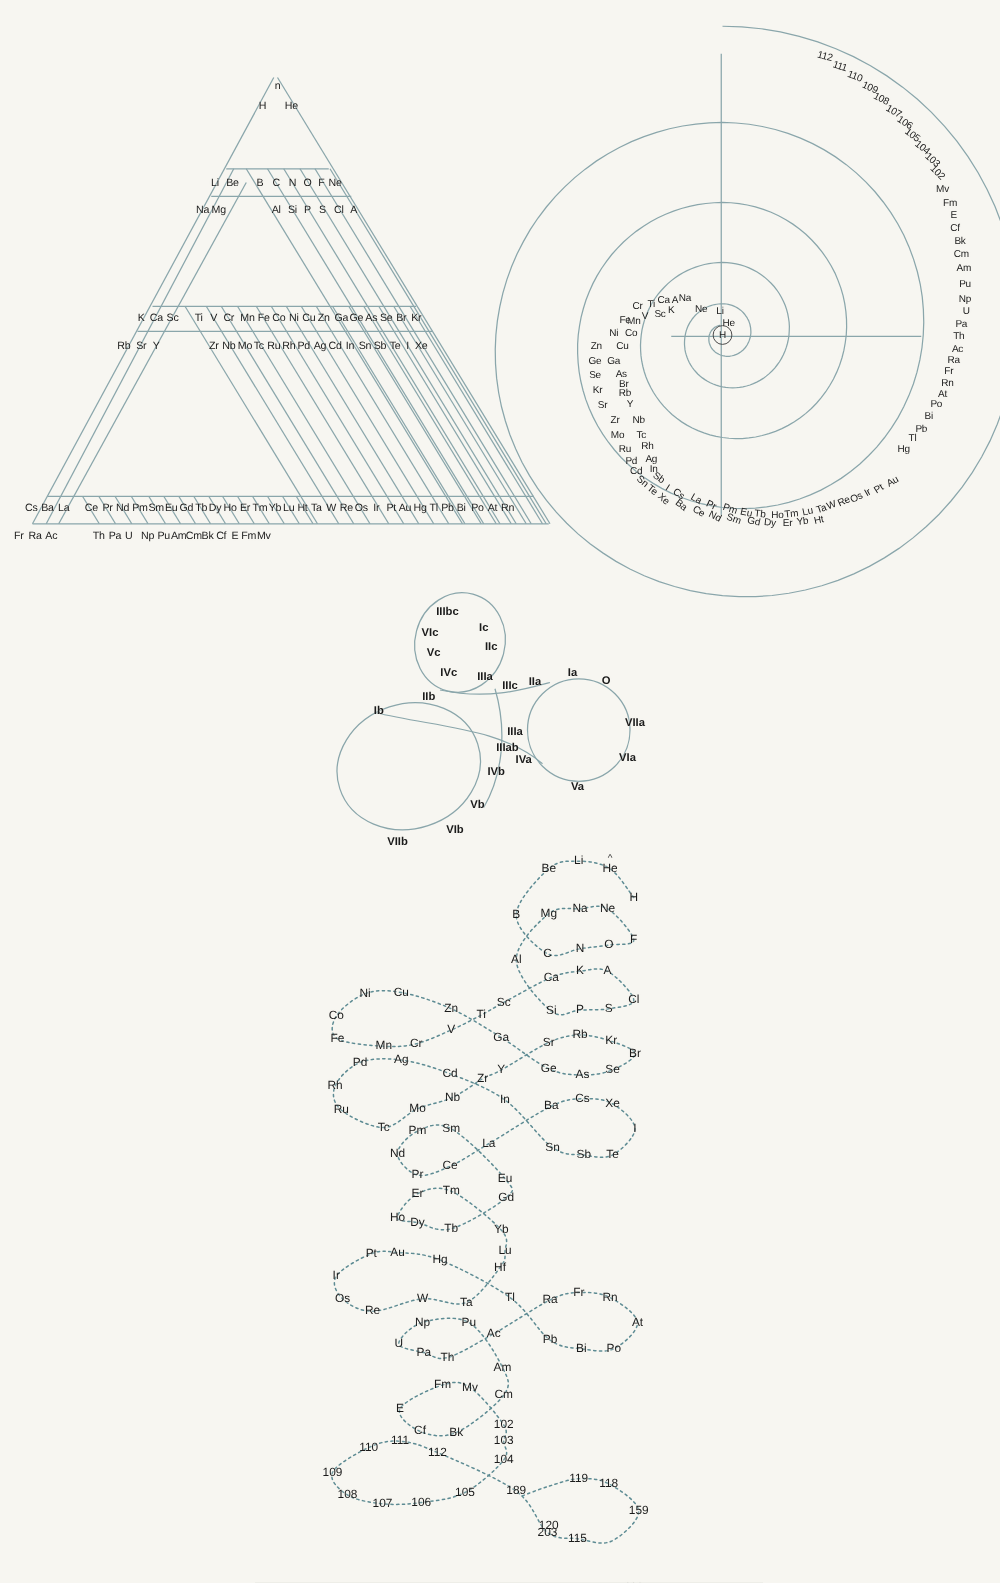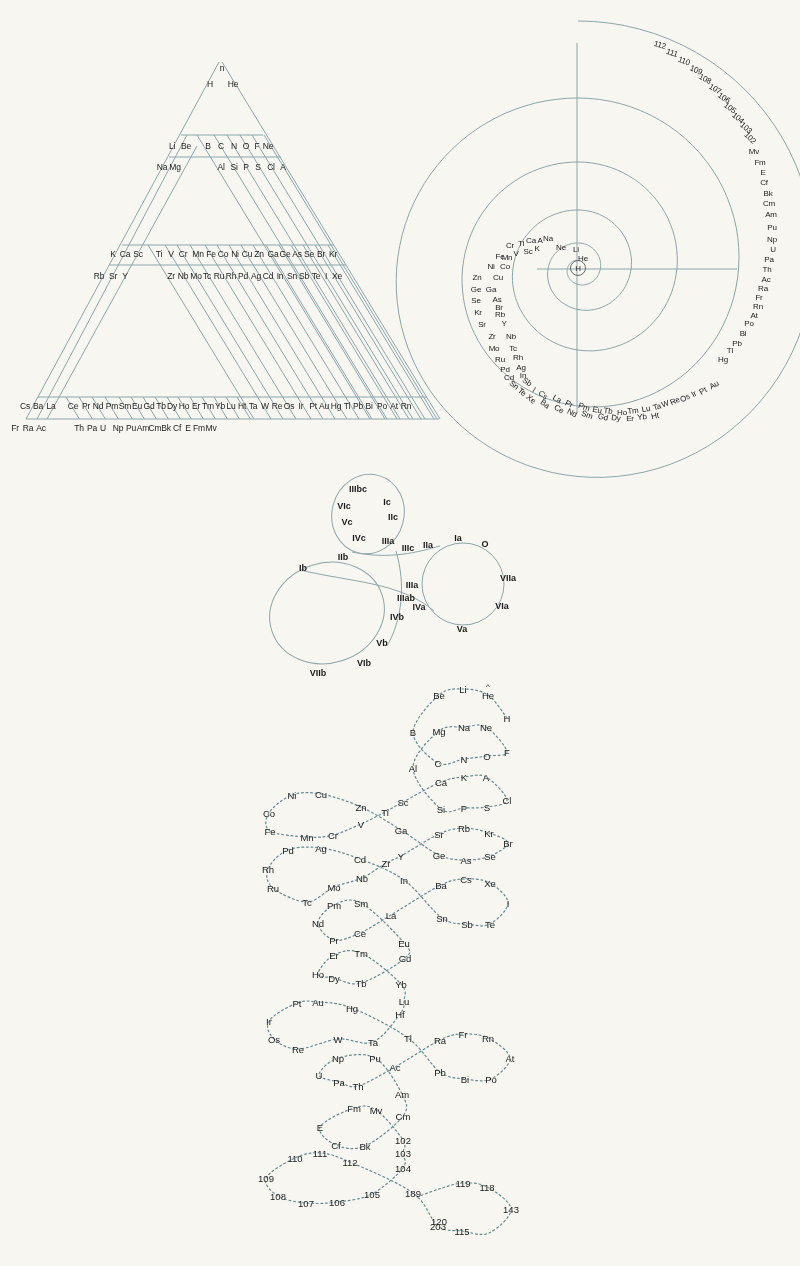--- a/index.html
+++ b/index.html
@@ -418,19 +418,19 @@
       <span class="lbl chain-lbl" style="left: 306px; top: 1203px;">107</span>
       <span class="lbl chain-lbl" style="left: 278px; top: 1196px;">108</span>
       <span class="lbl chain-lbl" style="left: 266px; top: 1178px;">109</span>
       <span class="lbl chain-lbl" style="left: 295px; top: 1158px;">110</span>
       <span class="lbl chain-lbl" style="left: 320px; top: 1153px;">111</span>
       <span class="lbl chain-lbl" style="left: 350px; top: 1162px;">112</span>
       <span class="lbl chain-lbl" style="left: 413px; top: 1193px;">189</span>
       <span class="lbl chain-lbl" style="left: 438px; top: 1226px;">203</span>
       <span class="lbl chain-lbl" style="left: 462px; top: 1231px;">115</span>
       <span class="lbl chain-lbl" style="left: 507px; top: 1233px; margin-top: 37px;">116</span>
-      <span class="lbl chain-lbl" style="left: 511px; top: 1209px;">143</span>
+      <span class="lbl chain-lbl" style="left: 511px; top: 1209px;">159</span>
       <span class="lbl chain-lbl" style="left: 487px; top: 1187px;">118</span>
       <span class="lbl chain-lbl" style="left: 463px; top: 1183px;">119</span>
       <span class="lbl chain-lbl" style="left: 439px; top: 1189px; margin-top: 32px;">120</span>
       <span class="lbl marker" style="left: 488px; top: 686px;">^</span>
     </div>
 </div>
 
 </body></html>

